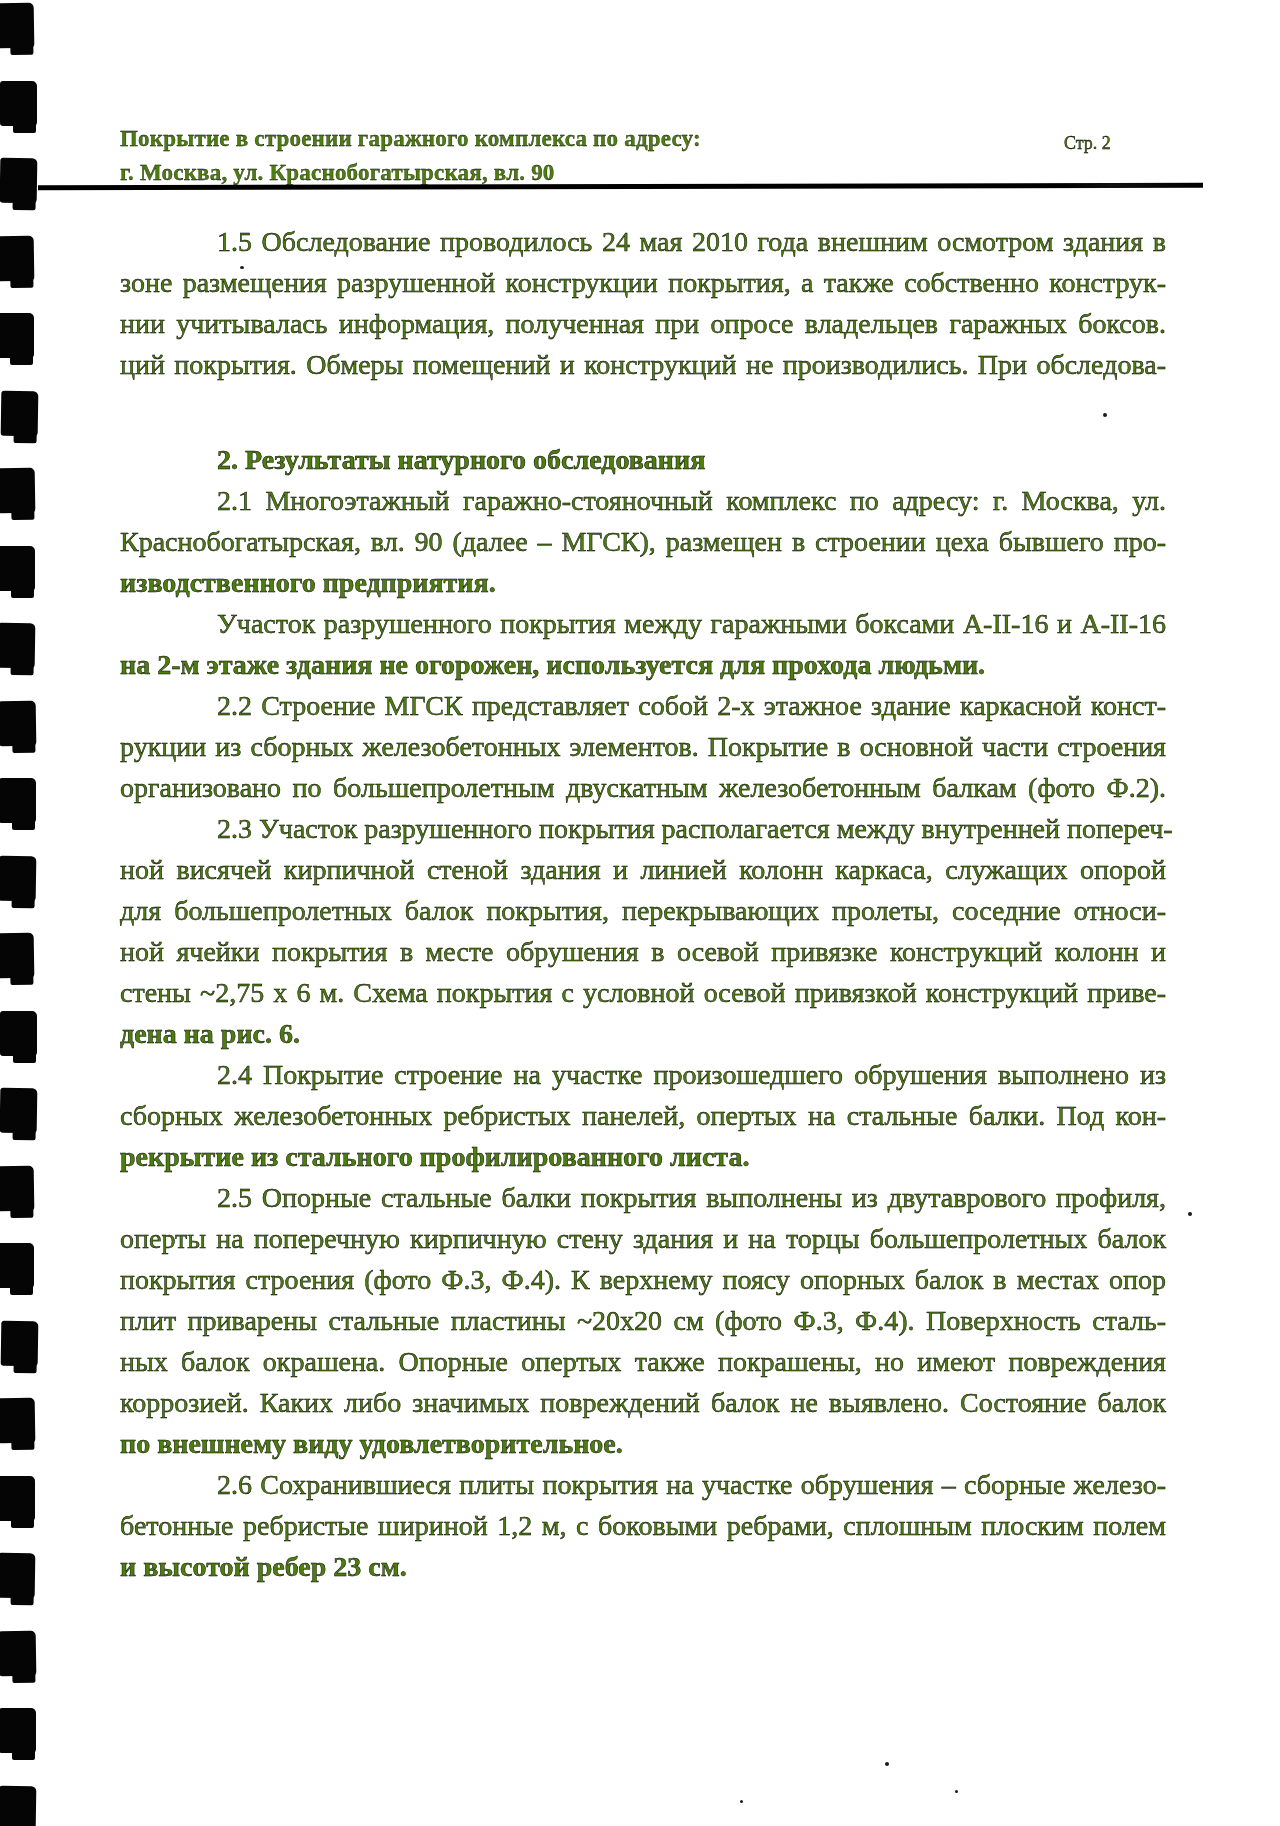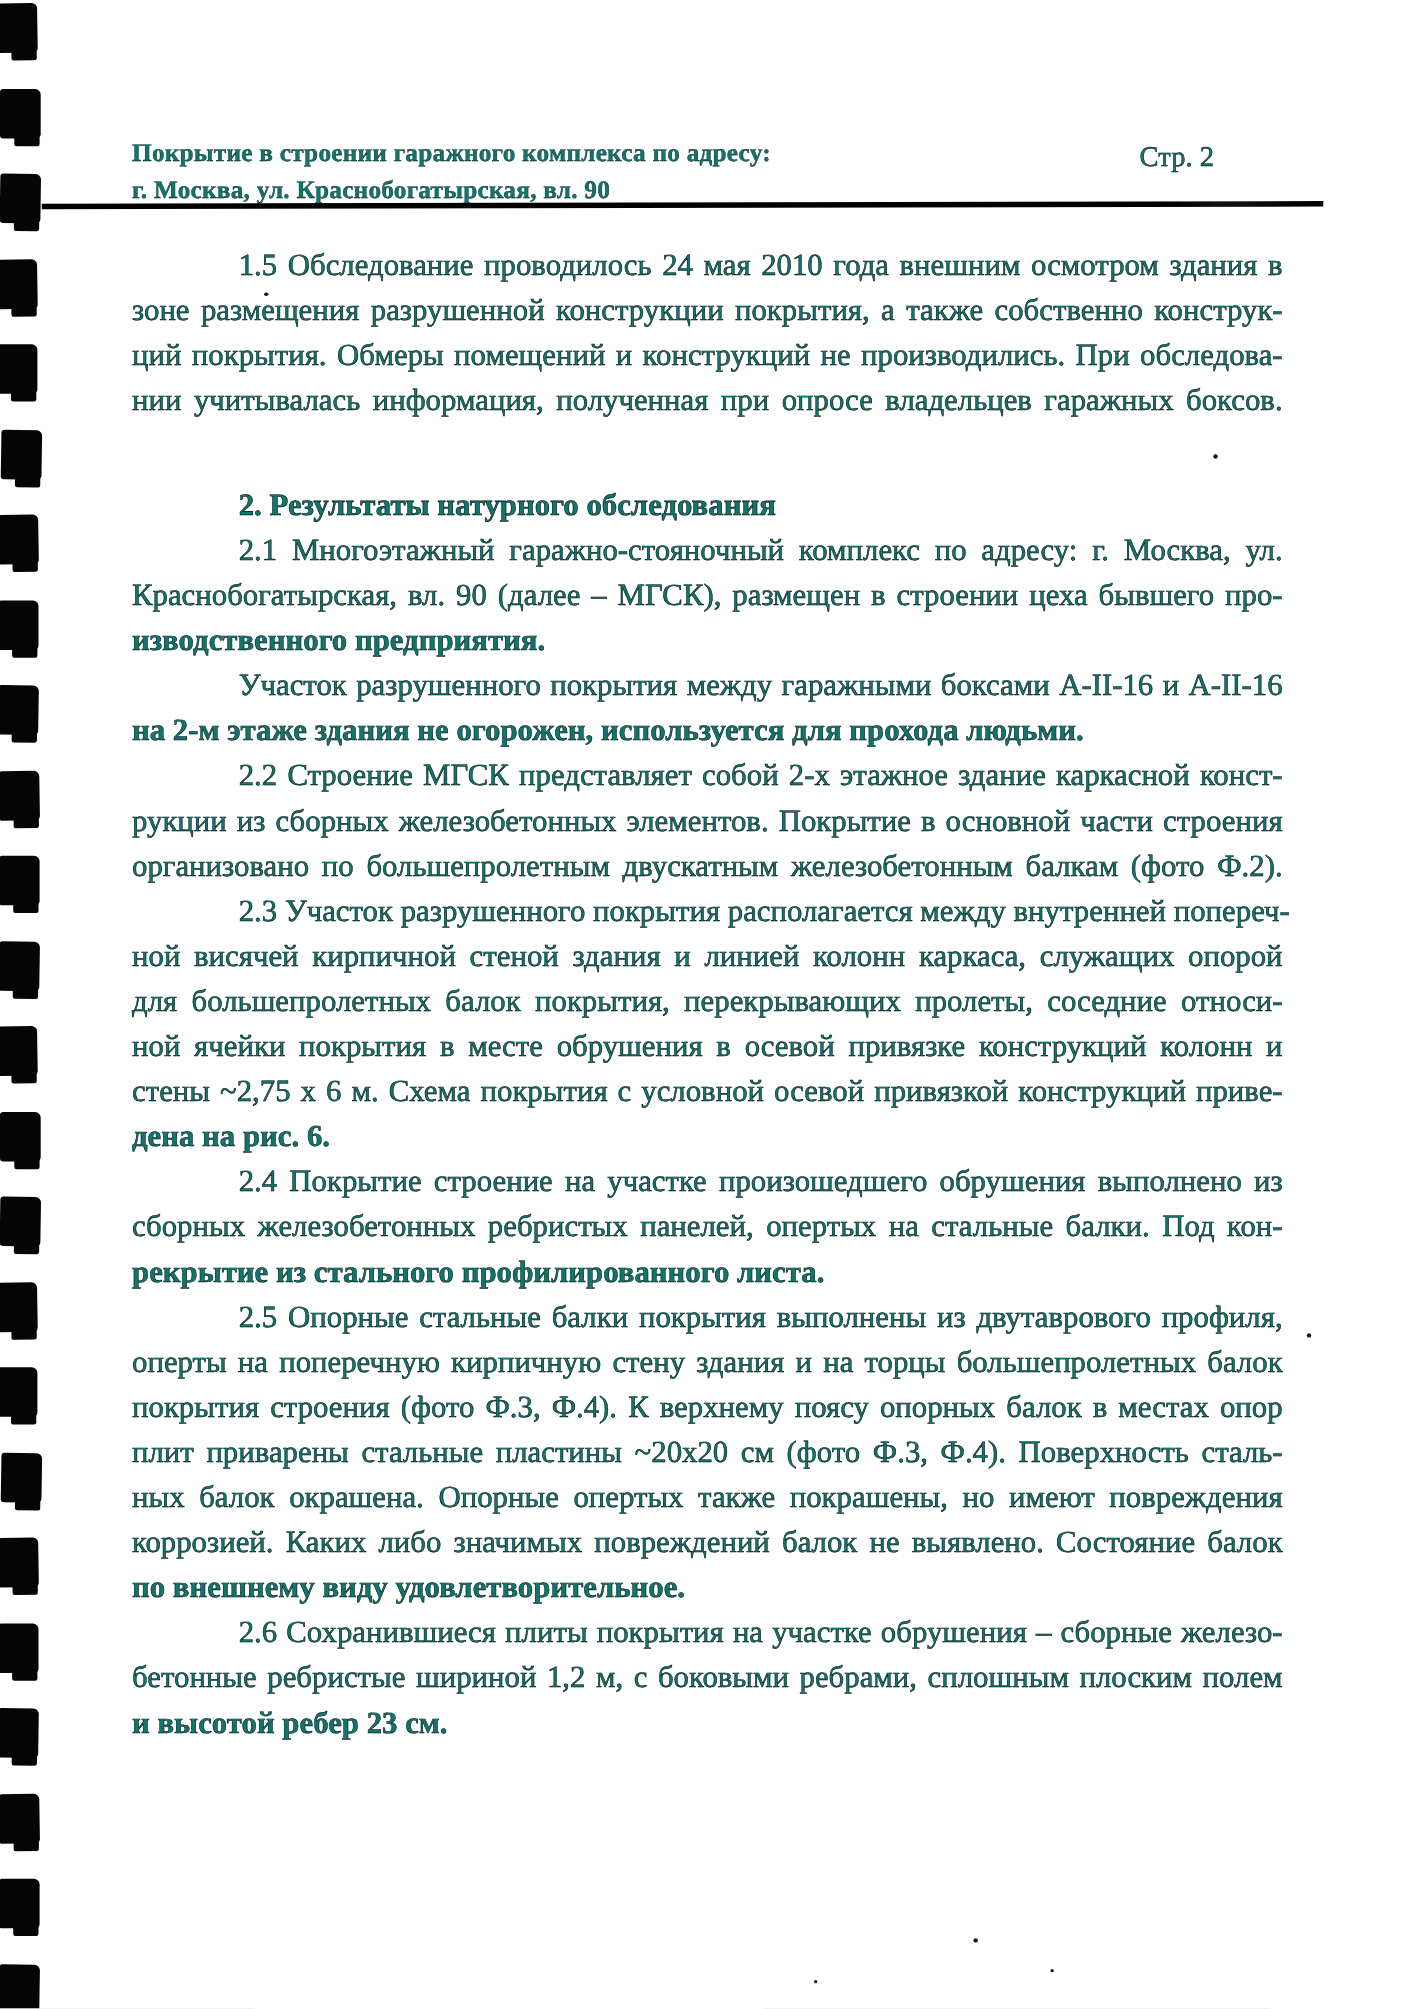--- a/index.html
+++ b/index.html
@@ -2,21 +2,21 @@
 <html><head>
 <meta charset="utf-8">
 <style>
   html,body{margin:0;padding:0;background:#e8e8e8;}
   .page{
     position:relative;
     width:1280px;height:1826px;
     background:#ffffff;
     overflow:hidden;
     font-family:"Liberation Serif","DejaVu Serif",serif;
-    color:#0f766e;
+    color:#4d7c0f;
   }
   
   .marks{position:absolute;left:0;top:0;width:60px;height:100%;}
   .mark{
     position:absolute;
     width:37px;height:45px;
     background:#050505;
     border-radius:3px 5px 4px 3px;
   }
   .mark::after{
@@ -30,22 +30,22 @@
   
   .hdr{
     position:absolute;left:120px;top:122px;
     font-size:23px;line-height:34px;
     font-weight:bold;
     letter-spacing:0.2px;
     -webkit-text-stroke:0.3px #000;
     white-space:nowrap;
   }
   .pageno{
-    position:absolute;left:1036px;top:128px;
-    font-size:26px;line-height:30px;
+    position:absolute;left:1064px;top:128px;
+    font-size:18px;line-height:30px;
     -webkit-text-stroke:0.4px #000;
     white-space:nowrap;
   }
   .rule{
     position:absolute;left:38px;top:184px;
     width:1165px;height:5px;
     background:linear-gradient(to right,#000 0%,#000 88%,#111 92%,#000 100%);
     transform:rotate(-0.12deg);
   }
   
@@ -108,22 +108,22 @@
     <div>г. Москва, ул. Краснобогатырская, вл. 90</div>
   </div>
 
   <div class="pageno">Стр. 2</div>
 
   <div class="rule"></div>
 
   <div class="bodytext" id="bodytext">
       <div class="bline indent">1.5  Обследование проводилось 24 мая 2010 года внешним осмотром здания в</div>
       <div class="bline">зоне размещения разрушенной конструкции покрытия, а также собственно конструк-</div>
+      <div class="bline">нии  учитывалась информация, полученная при опросе владельцев гаражных боксов.</div>
       <div class="bline">ций покрытия. Обмеры помещений и конструкций не производились. При обследова-</div>
-      <div class="bline">нии  учитывалась информация, полученная при опросе владельцев гаражных боксов.</div>
       <div class="spacer"></div>
       <div class="bline indent bold left">2. Результаты натурного обследования</div>
       <div class="bline indent">2.1 Многоэтажный гаражно-стояночный комплекс по адресу: г. Москва, ул.</div>
       <div class="bline">Краснобогатырская, вл. 90 (далее – МГСК), размещен в строении цеха бывшего про-</div>
       <div class="bline left">изводственного предприятия.</div>
       <div class="bline indent">Участок разрушенного покрытия между гаражными боксами А-II-16 и  А-II-16</div>
       <div class="bline left">на 2-м этаже здания не огорожен, используется для прохода людьми.</div>
       <div class="bline indent">2.2 Строение МГСК  представляет собой 2-х этажное здание каркасной конст-</div>
       <div class="bline">рукции из сборных железобетонных элементов.  Покрытие в основной части строения</div>
       <div class="bline">организовано по большепролетным  двускатным железобетонным балкам (фото Ф.2).</div>

